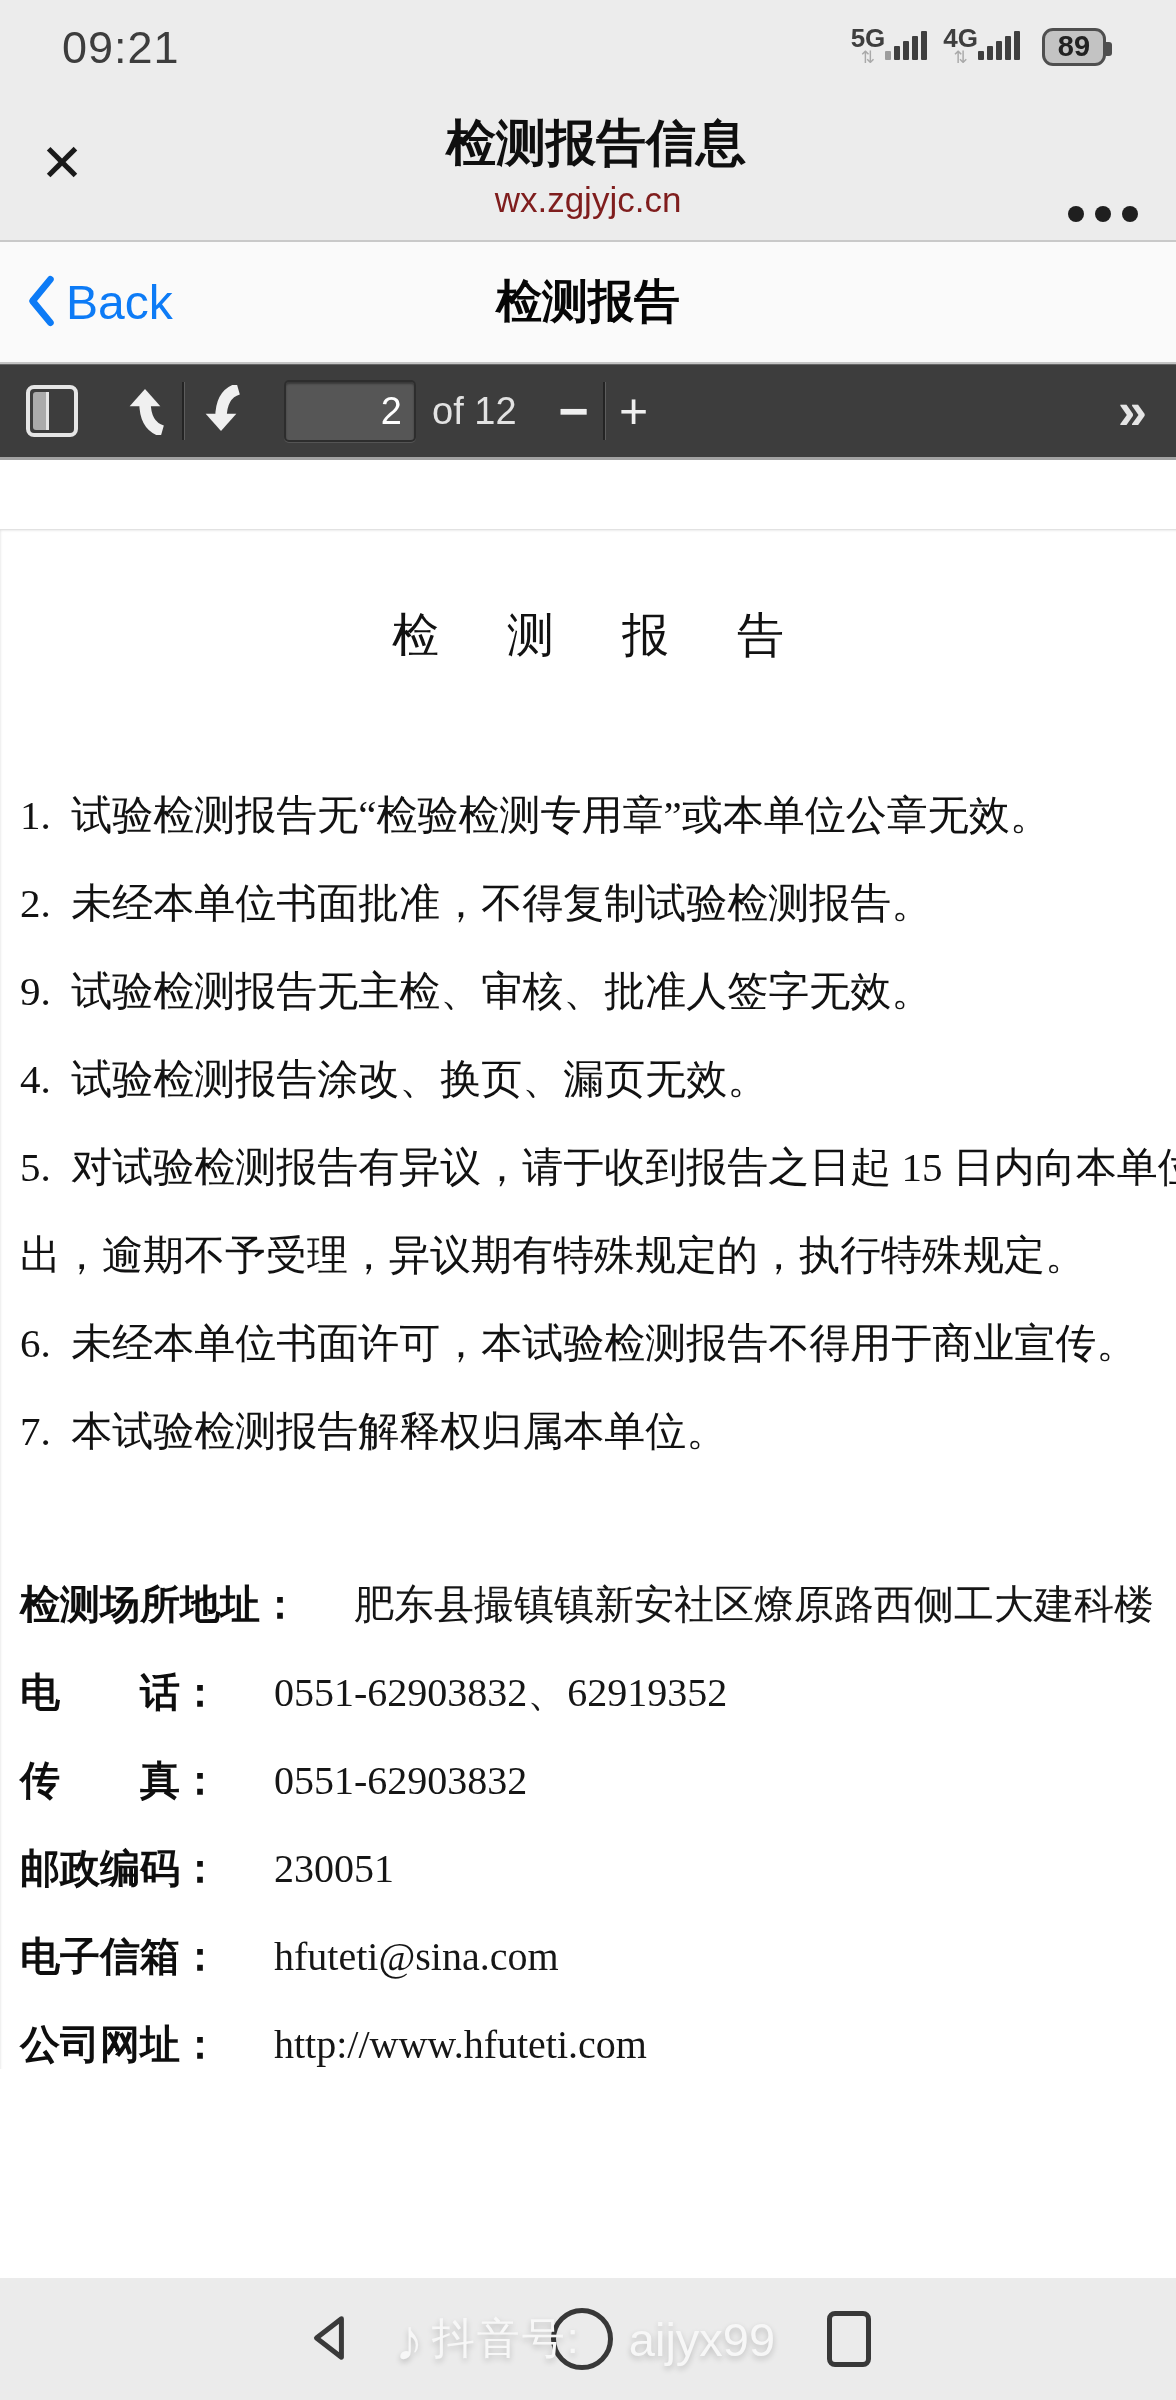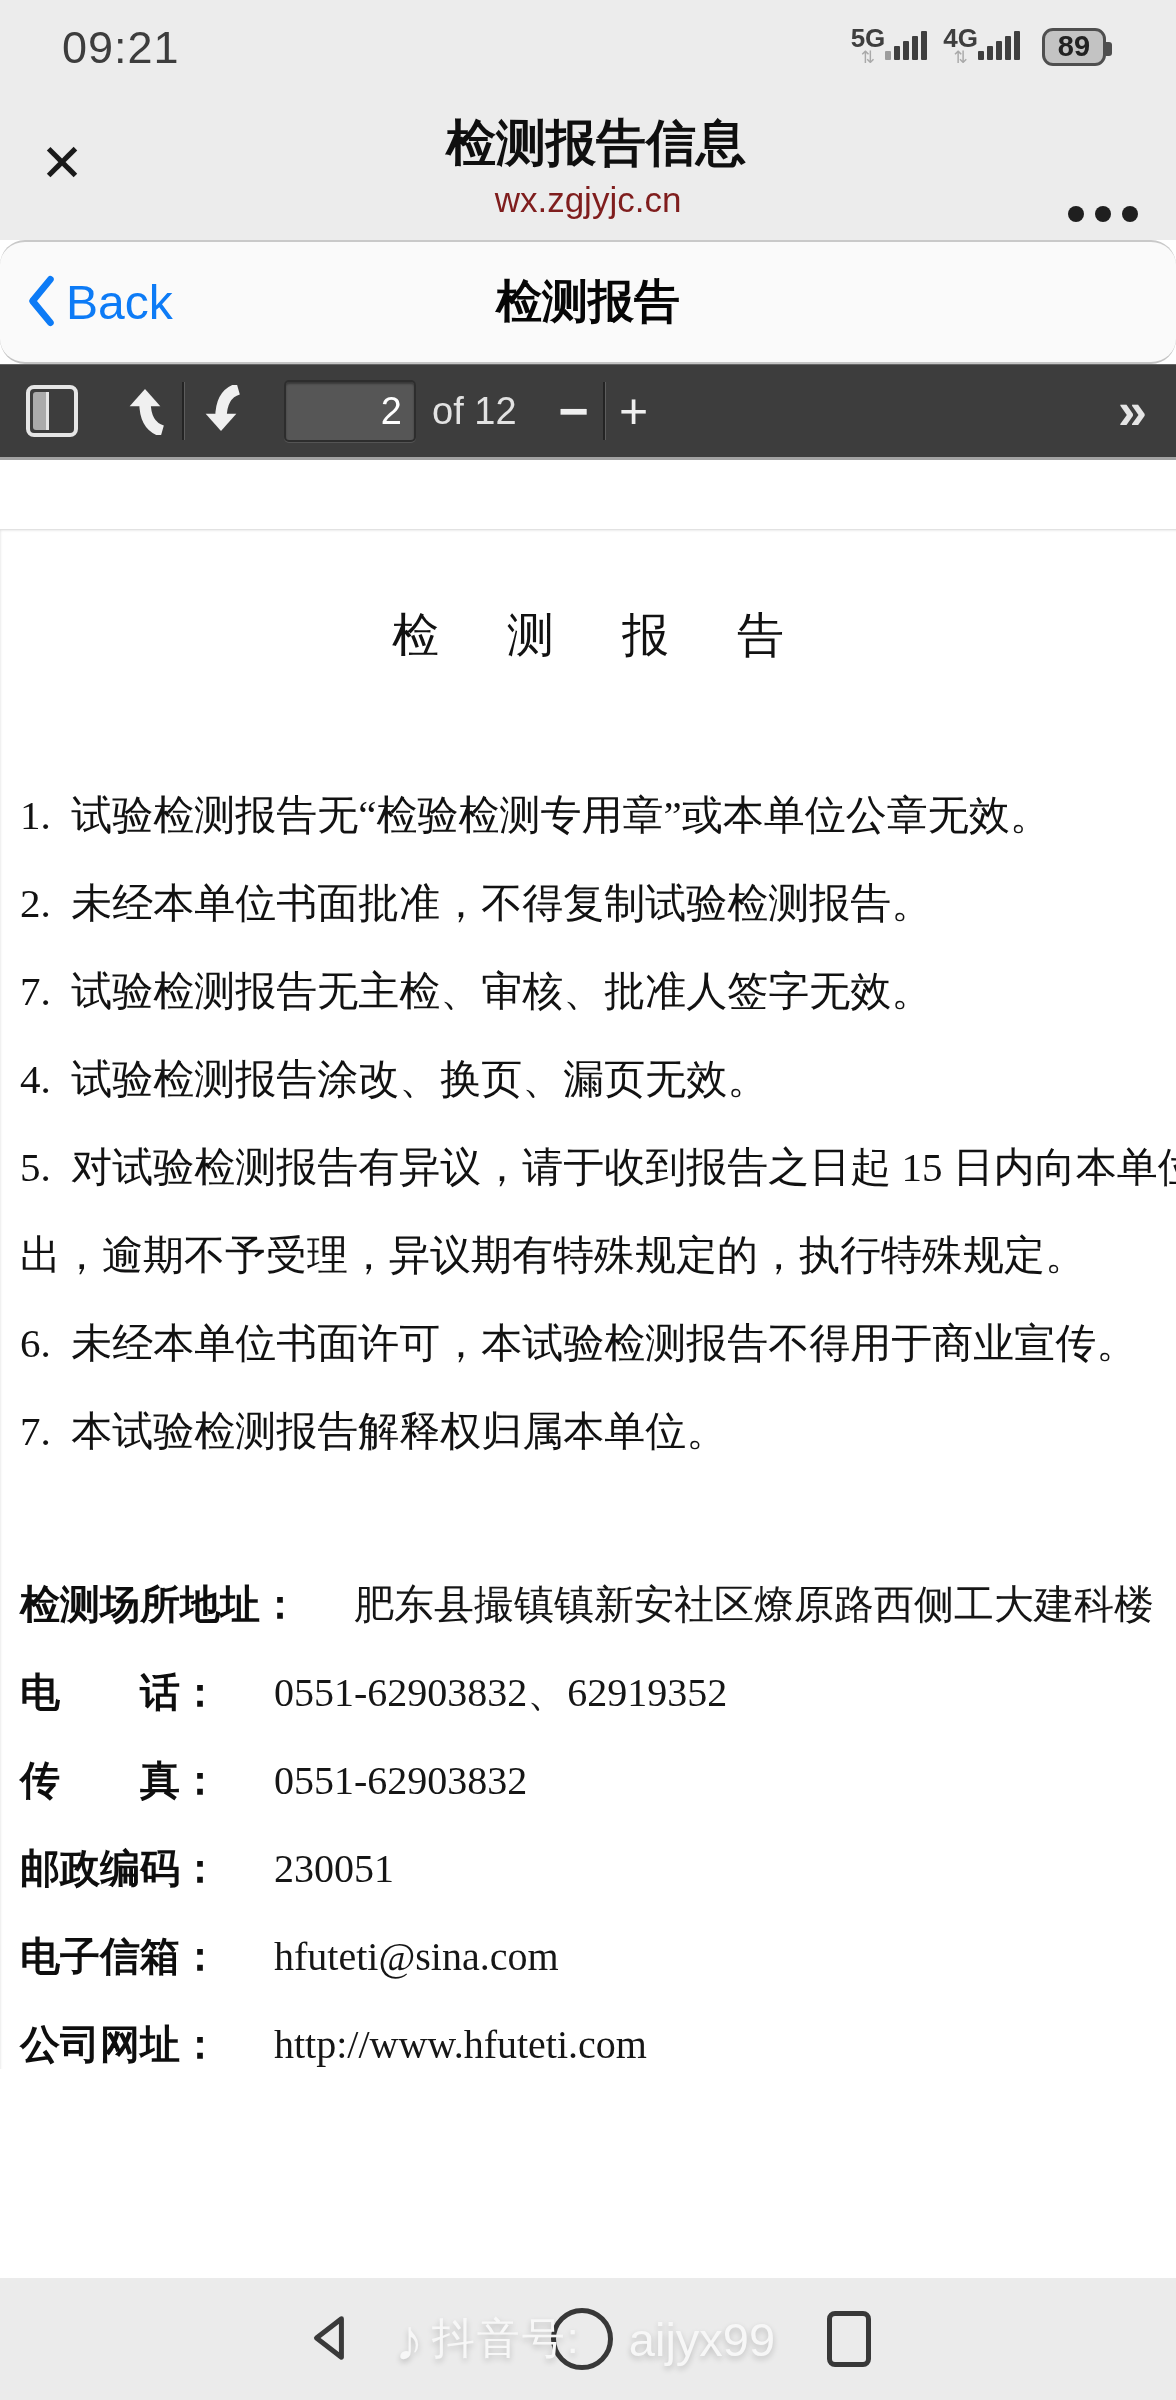--- a/index.html
+++ b/index.html
@@ -25,21 +25,21 @@
 
   
   .webview-header { position:relative; height:144px; background:#ececec; }
   .close-btn { position:absolute; left:34px; top:34px; width:56px; height:66px; background:none; border:none; font-size:52px; font-weight:300; color:#1a1a1a; cursor:pointer; line-height:66px; text-align:center; }
   .wv-title { position:absolute; top:14px; left:16px; right:0; text-align:center; font-size:50px; font-weight:700; color:#0f0f0f; }
   .wv-url { position:absolute; top:84px; left:0; right:0; text-align:center; font-size:35px; color:#7f1d1d; }
   .more-btn { position:absolute; right:34px; top:146px; transform:translateY(-100%); background:none; border:none; display:flex; gap:11px; padding:20px 4px; cursor:pointer; }
   .more-btn i { width:16px; height:16px; border-radius:50%; background:#1f1f1f; }
 
   
-  .nav-bar { position:relative; height:124px; background:#fafafa; border-top:2px solid #c9c9c9; border-bottom:2px solid #c4c4c4; display:flex; align-items:center;border-radius:25px; }
+  .nav-bar { position:relative; height:124px; background:#fafafa; border-top:2px solid #c9c9c9; border-bottom:2px solid #c4c4c4; display:flex; align-items:center; }
   .back-btn { display:flex; align-items:center; background:none; border:none; padding:0 20px 0 26px; cursor:pointer; height:100%; }
   .back-label { font-size:48px; color:#0d7bf6; margin-left:10px; }
   .nav-title { position:absolute; left:0; right:0; text-align:center; font-size:46px; font-weight:700; color:#060606; pointer-events:none; }
 
   
   .pdf-toolbar { height:96px; background:#3d3d3d; border-top:1px solid #666; border-bottom:3px solid #a2a2a2; display:flex; align-items:center; padding:0 26px; }
   .tb-btn { background:none; border:none; color:#f0f0f0; cursor:pointer; display:flex; align-items:center; justify-content:center; }
   .sidebar-glyph { position:relative; display:block; width:52px; height:52px; border:4px solid #e6e6e6; border-radius:8px; }
   .sidebar-glyph::before { content:""; position:absolute; left:3px; top:3px; bottom:3px; width:13px; background:#ababab; border-right:3px solid #e6e6e6; border-radius:3px 0 0 3px; }
   .tb-sep { width:2px; height:58px; background:#242424; box-shadow:1px 0 0 #5d5d5d; margin:0 14px; }
@@ -168,21 +168,21 @@
         <span>»</span>
       </button>
   </div>
 
   <div class="viewer">
     <div class="page-sheet">
       <div class="doc-title doc-serif">检测报告</div>
 
       <div class="notice-line doc-serif">1.  试验检测报告无“检验检测专用章”或本单位公章无效。</div>
       <div class="notice-line doc-serif">2.  未经本单位书面批准，不得复制试验检测报告。</div>
-      <div class="notice-line doc-serif">7.  试验检测报告无主检、审核、批准人签字无效。</div>
+      <div class="notice-line doc-serif">9.  试验检测报告无主检、审核、批准人签字无效。</div>
       <div class="notice-line doc-serif">4.  试验检测报告涂改、换页、漏页无效。</div>
       <div class="notice-line doc-serif">5.  对试验检测报告有异议，请于收到报告之日起 15 日内向本单位提</div>
       <div class="notice-line doc-serif">出，逾期不予受理，异议期有特殊规定的，执行特殊规定。</div>
       <div class="notice-line doc-serif">6.  未经本单位书面许可，本试验检测报告不得用于商业宣传。</div>
       <div class="notice-line doc-serif">7.  本试验检测报告解释权归属本单位。</div>
 
       <div class="contacts">
         <div class="contact-row">
           <span class="contact-label">检测场所地址：</span>
           <span class="contact-value">肥东县撮镇镇新安社区燎原路西侧工大建科楼</span>

